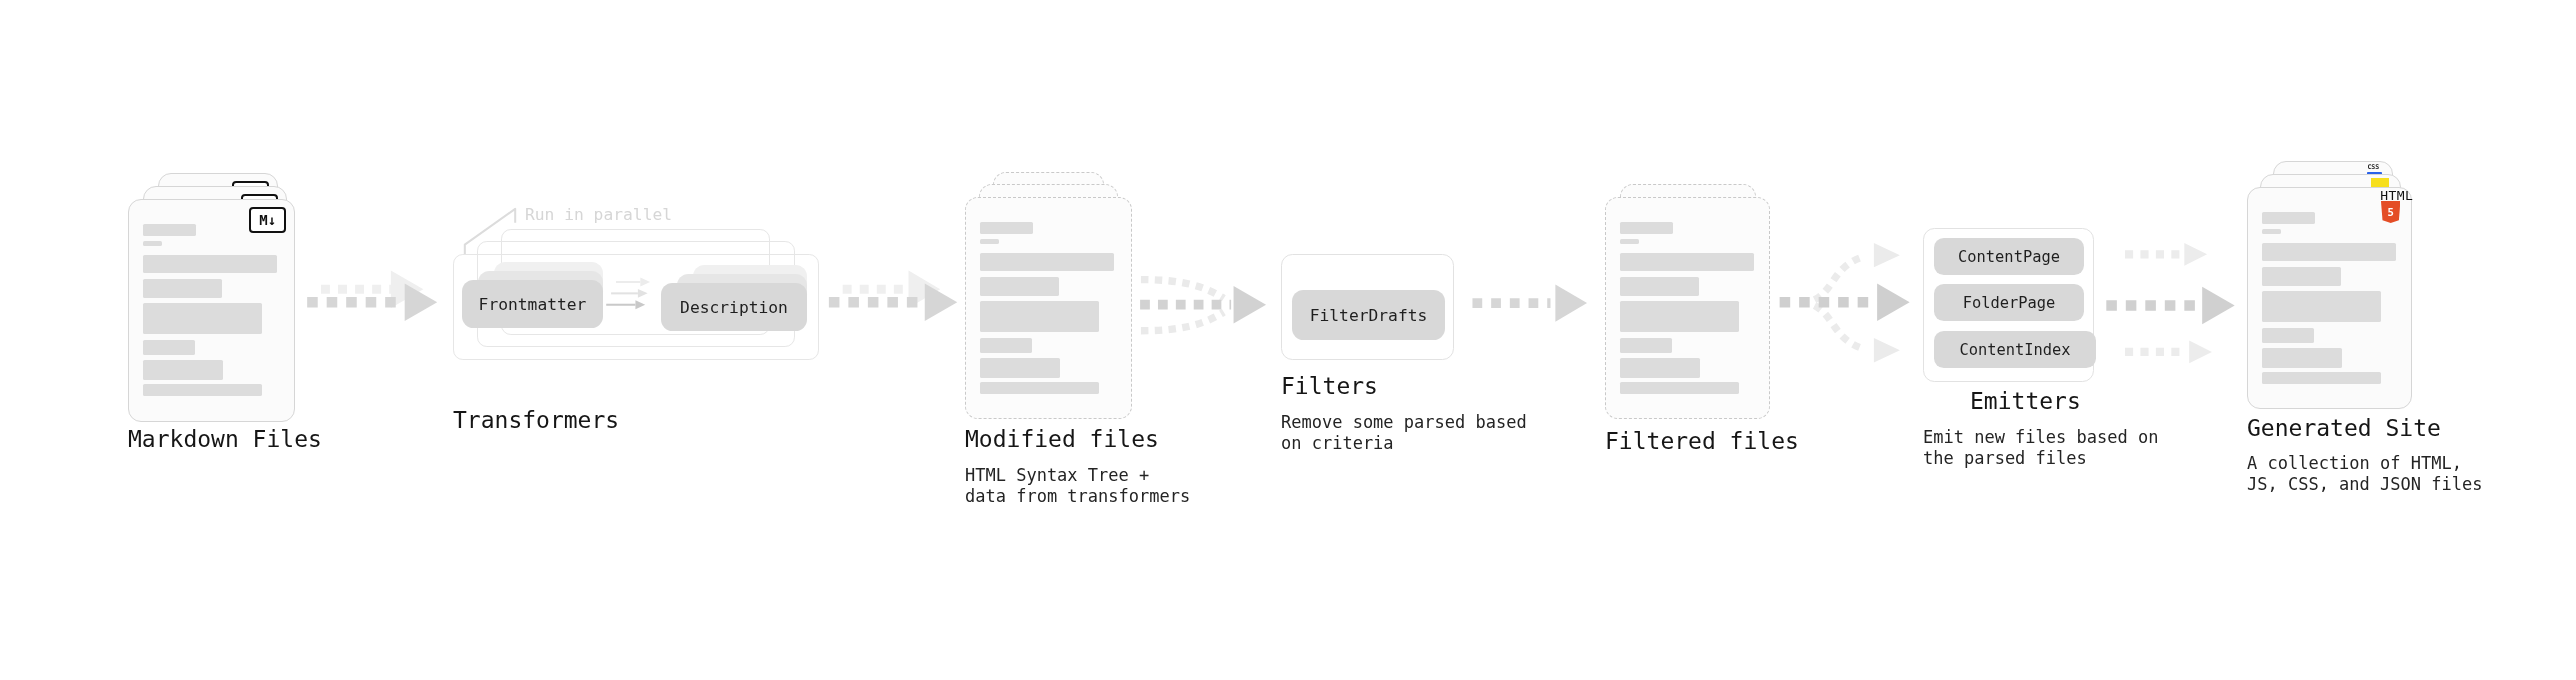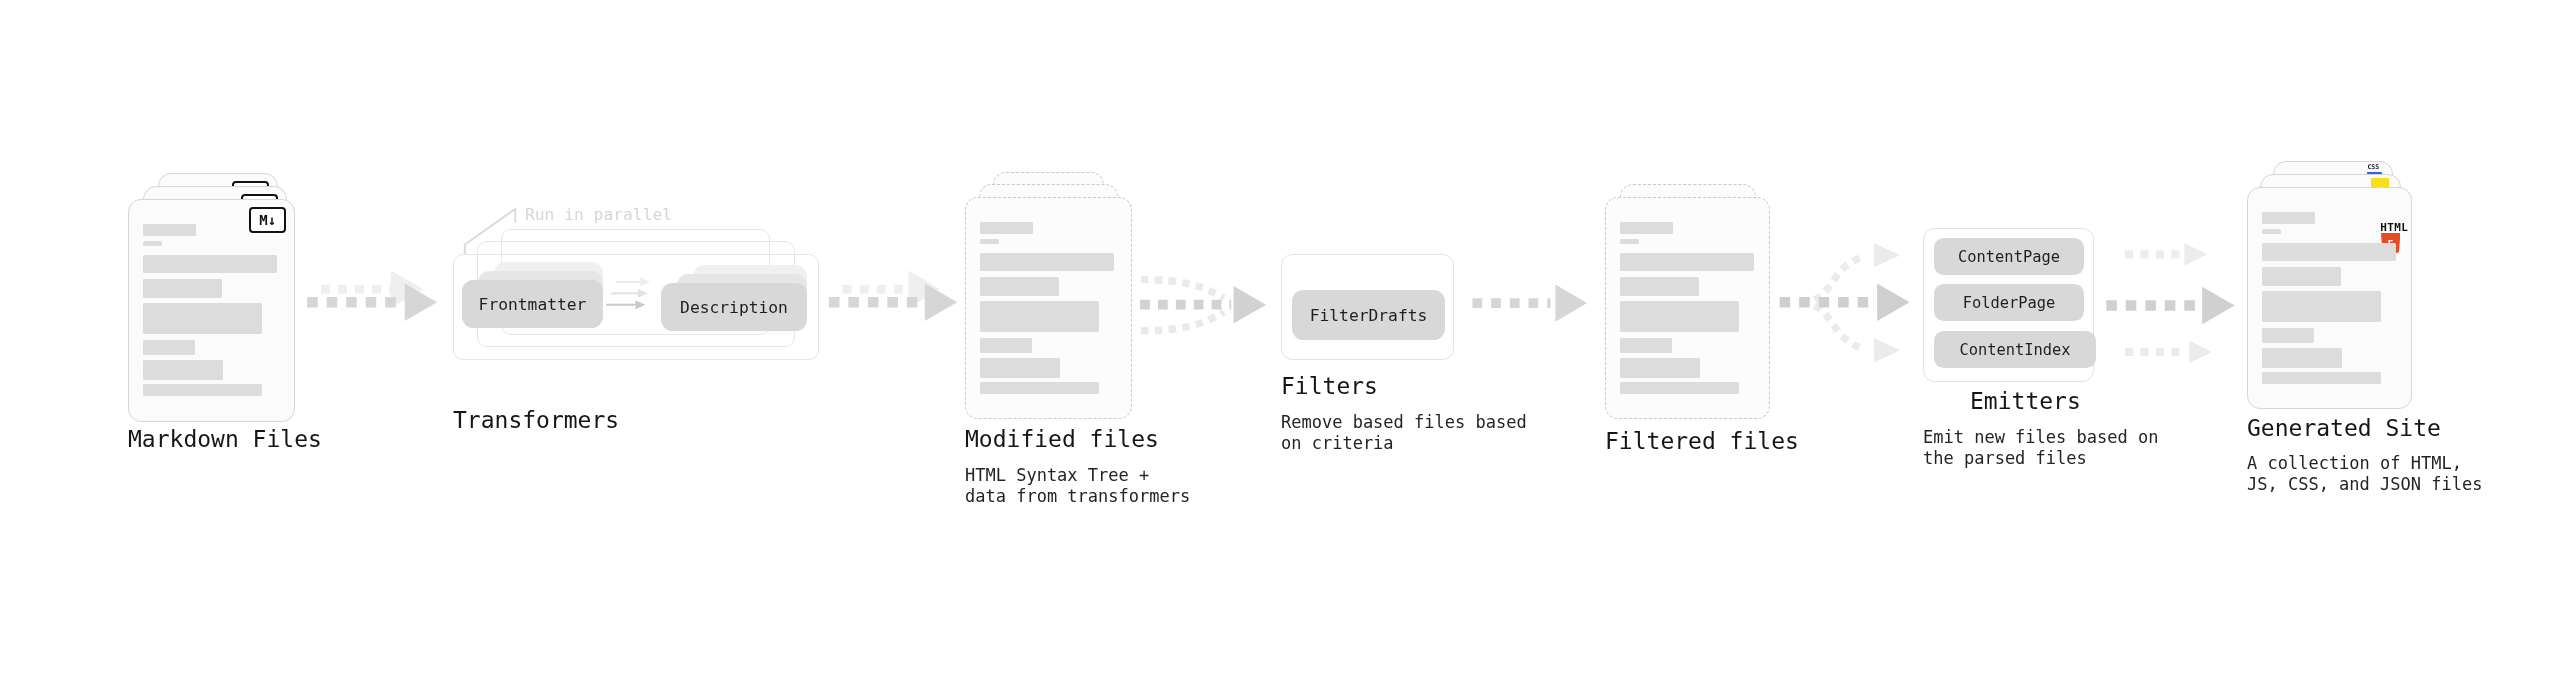--- a/index.html
+++ b/index.html
@@ -14,21 +14,21 @@
   .bar{position:absolute;left:14px;background:#dcdcdc;border-radius:1.6px;}
   
   .md-badge{position:absolute;top:6.5px;right:8.1px;width:32.5px;height:22px;border:2.4px solid #111;border-radius:4.1px;
     background:#fff;display:flex;align-items:center;justify-content:center;font-weight:bold;font-size:14px;color:#111;}
   
   .css-badge{position:absolute;top:2.4px;right:10px;width:14.6px;text-align:left;}
   .css-badge .css-txt{font-size:6.5px;font-weight:bold;color:#222;line-height:6.5px;}
   .css-badge .css-bar{height:3.3px;background:#2a62e9;margin-top:0.8px;border-radius:0.8px;}
   .js-badge{position:absolute;top:3.3px;right:10.6px;width:18px;height:10.6px;background:#f7df1e;}
   .html5-badge{position:absolute;top:4.1px;right:9.8px;width:21px;text-align:center;}
-  .html5-badge .html-txt{font-size:11px;font-weight:bold;letter-spacing:0.4px;color:#111;line-height:8.1px;margin-top:32px;}
+  .html5-badge .html-txt{font-size:13px;font-weight:normal;letter-spacing:0.4px;color:#111;line-height:8.1px;}
   .html5-shield{width:19.5px;height:22px;margin:0.8px auto 0;background:#e44d26;
     clip-path:polygon(0 0,100% 0,92% 88%,50% 100%,8% 88%);
     display:flex;align-items:center;justify-content:center;color:#fff;font-weight:bold;font-size:10.6px;}
   
   .container-box{position:absolute;border:1.6px solid #e6e6e6;border-radius:9.8px;box-sizing:border-box;background:transparent;}
   .container-box.filled{background:#ffffff;border-color:#e2e2e2;border-radius:11.4px;}
   .pill{position:absolute;border-radius:11.4px;display:flex;align-items:center;justify-content:center;
     font-size:16.3px;color:#1f1f1f;background:#d8d8d8;box-sizing:border-box;}
   .pill.ghost1{background:#e6e6e6;}
   .pill.ghost2{background:#f0f0f0;}
@@ -155,21 +155,21 @@
   <div class="title" style="left:965px;top:426px;">Modified files</div>
   <div class="body-text" style="left:965px;top:465px;">
     <div>HTML Syntax Tree +</div>
     <div>data from transformers</div>
   </div>
 
   <div class="container-box filled" style="left:1281px;top:254px;width:173px;height:106px;"></div>
   <div class="pill" style="left:1292px;top:279px;width:153px;height:50px;margin-top:11px;">FilterDrafts</div>
   <div class="title" style="left:1281px;top:373px;">Filters</div>
   <div class="body-text" style="left:1281px;top:412px;">
-    <div>Remove based files based</div>
+    <div>Remove some parsed based</div>
     <div>on criteria</div>
   </div>
 
   <div class="file-card dashed" style="left:1620px;top:184px;width:136px;height:69px;"></div>
   <div class="file-card dashed" style="left:1605px;top:197px;width:165px;height:222px;">
     <div class="bars">
         <div class="bar" style="top: 24.4px; width: 53px; height: 11.4px;"></div>
         <div class="bar" style="top: 41px; width: 18.7px; height: 4.9px;"></div>
         <div class="bar" style="top: 55px; width: 134px; height: 18px;"></div>
         <div class="bar" style="top: 79px; width: 79px; height: 18.7px;"></div>

